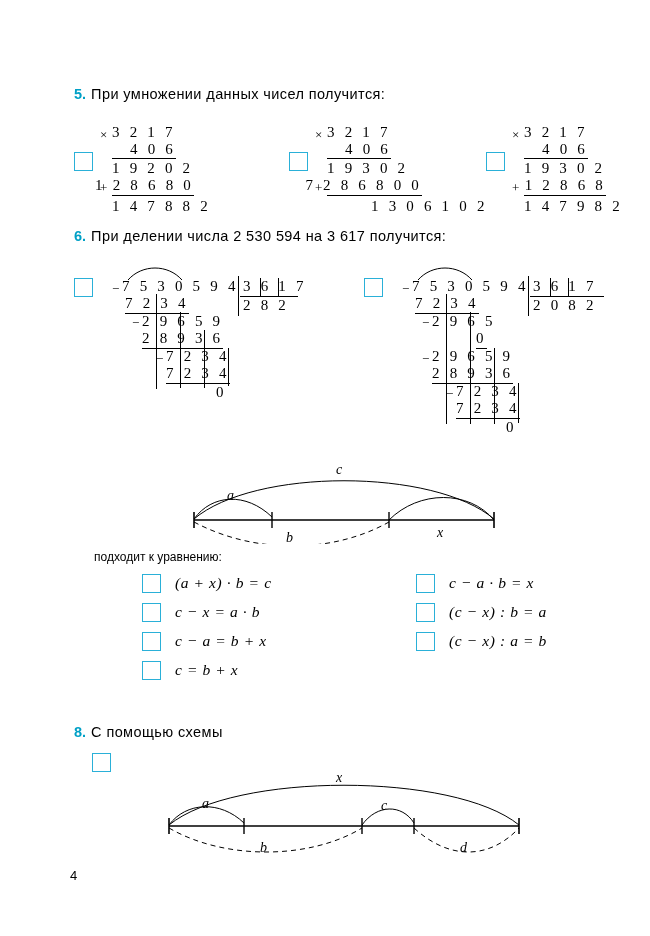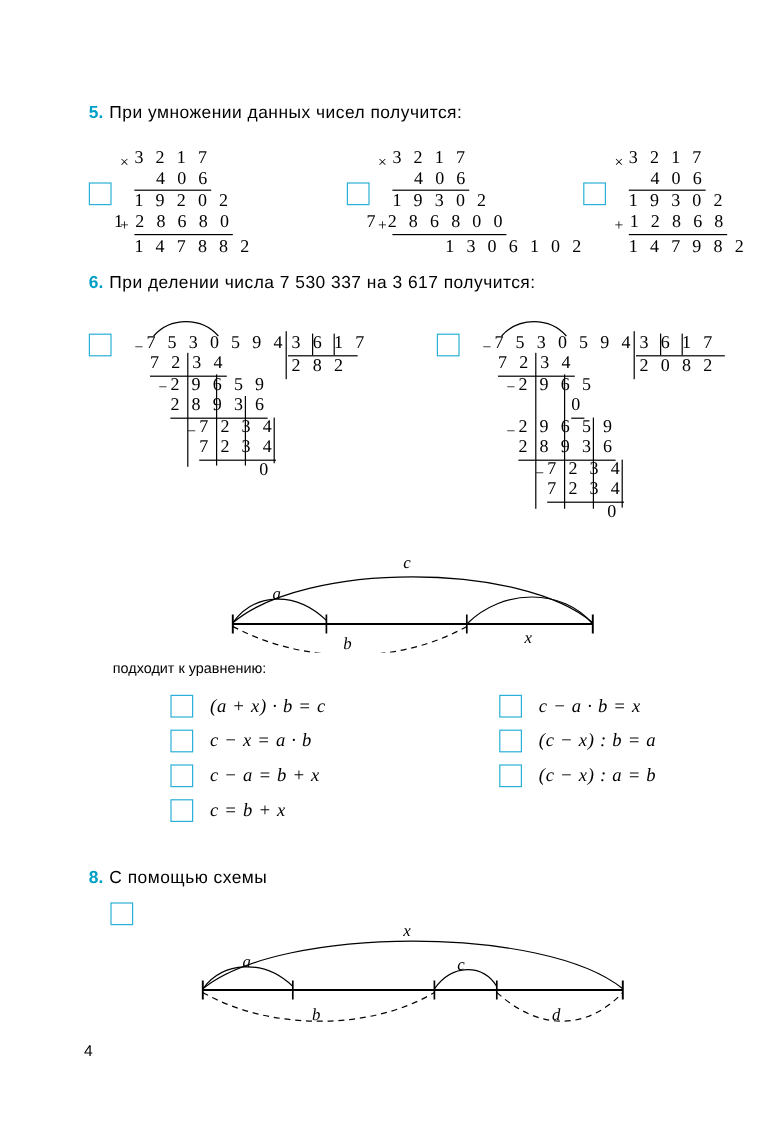--- a/index.html
+++ b/index.html
@@ -72,21 +72,21 @@
   #task6 { left: 74px; top: 228px; }
   #t6row { position: relative; margin-top: 22px; height: 180px; width: 540px; }
   .divblock { position: absolute; font-size: 15px; line-height: 17px; }
   .divbox { position: absolute; left: 0; top: 12px; }
 
   
   #task7 { left: 74px; top: 458px; }
   #t7scheme { position: relative; margin-top: 4px; width: 500px; height: 82px; }
   #t7sub { margin-top: 6px; font-family: "Liberation Sans", sans-serif; font-size: 12px; padding-left: 20px; }
   #t7opts { position: relative; margin-top: 10px; width: 520px; }
-  .optrow { display: flex; align-items: center; height: 29px; }
+  .optrow { display: flex; align-items: flex-start; height: 29px; }
   .optrow .cbox { margin-right: 14px; }
   .eqn {
     font-family: "Liberation Serif", serif;
     font-style: italic;
     font-size: 15.5px;
     letter-spacing: 0.6px;
   }
   .optcol { position: absolute; top: 0; }
   #optcolL { left: 68px; }
   #optcolR { left: 342px; }
@@ -190,21 +190,21 @@
             <span class="digits">1 4 7 9 8 2</span>
           </div>
         </div>
       </div>
 
     </div>
   </div>
 
   <div class="task" id="task6">
     <div class="taskhead">
-      <span class="tasknum">6.</span><span class="txt">При  делении  числа  7 530 337  на  3 617  получится:</span>
+      <span class="tasknum">6.</span><span class="txt">При  делении  числа  2 530 594  на  3 617  получится:</span>
     </div>
 
     <div id="t6row">
 
       <div class="divblock" style="left:0px; top:0px; width:260px;">
         <span class="cbox divbox"></span>
 
         <div style="position:absolute; left:38px; top:0px; width:220px; height:160px;">
 
           <svg width="220" height="24" style="position:absolute; left:8px; top:-4px;">

